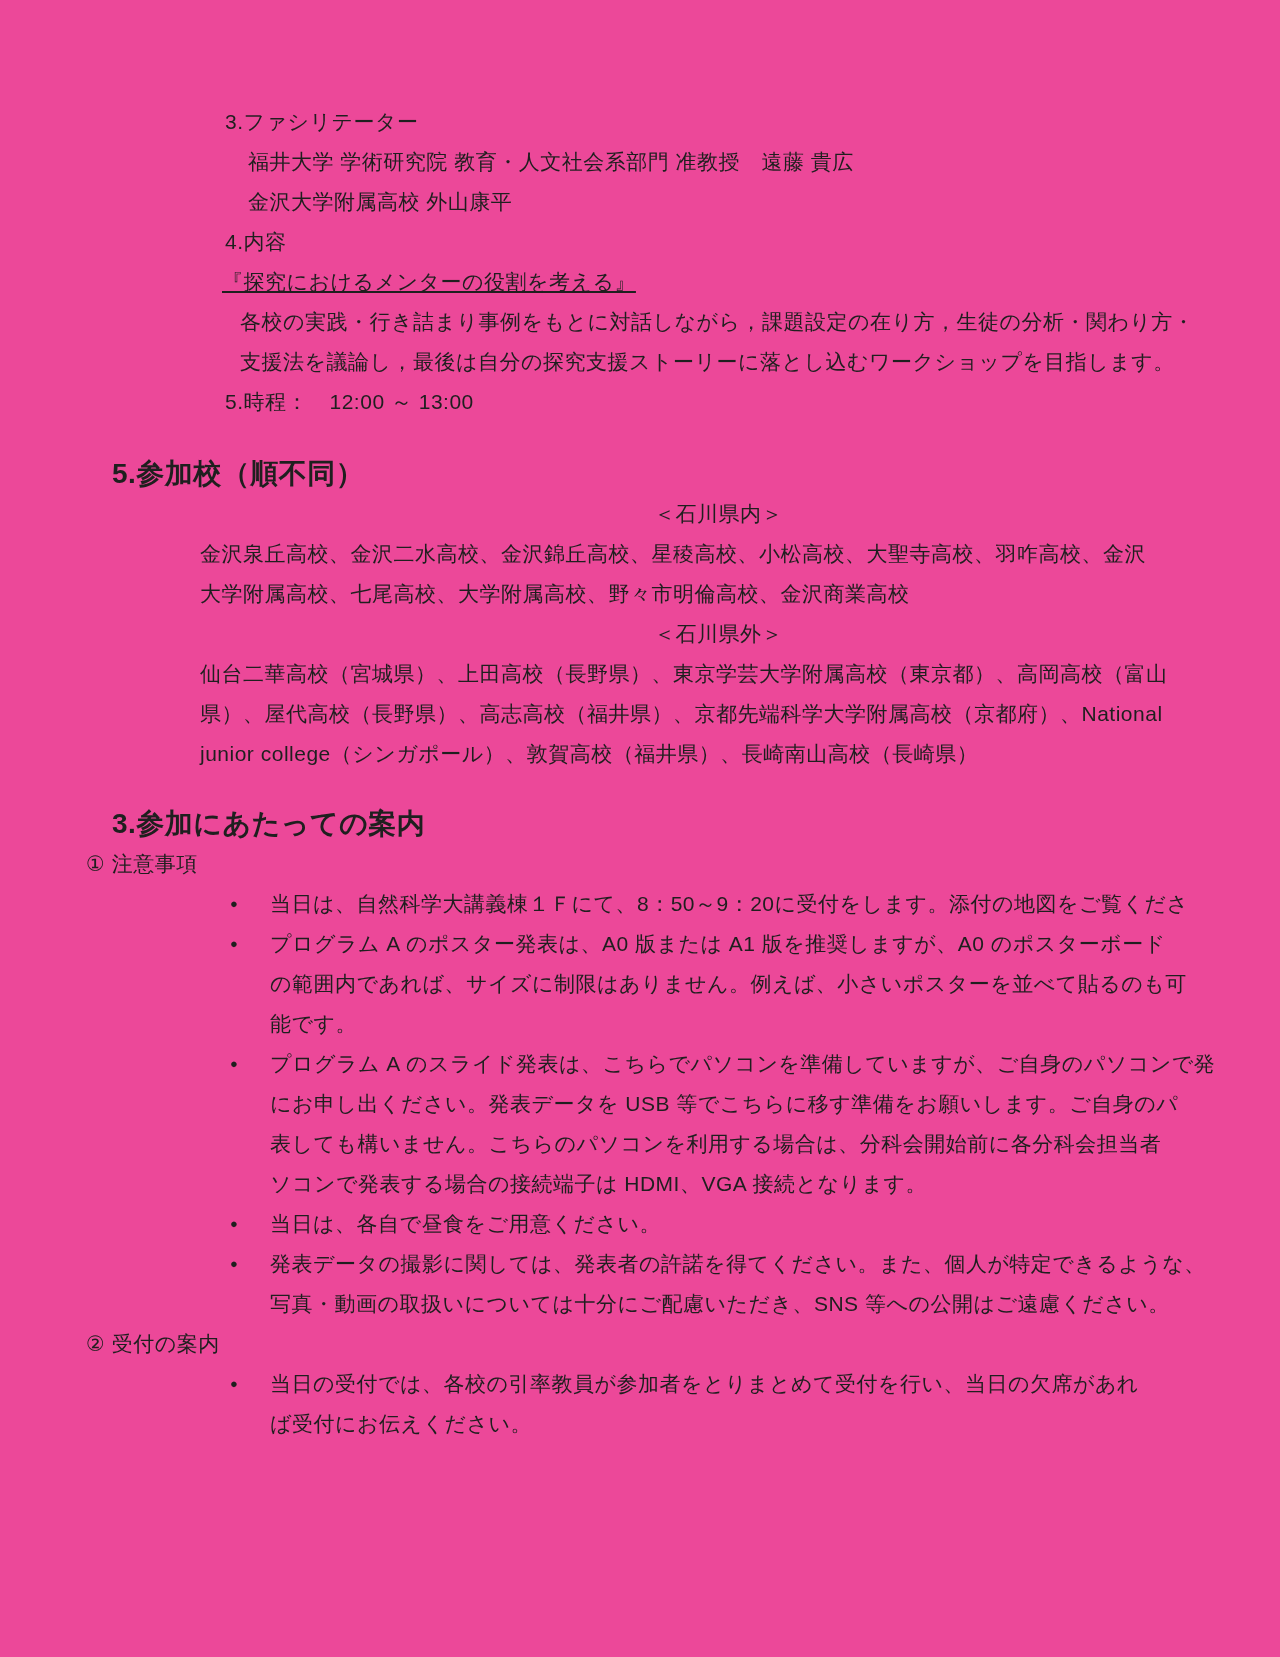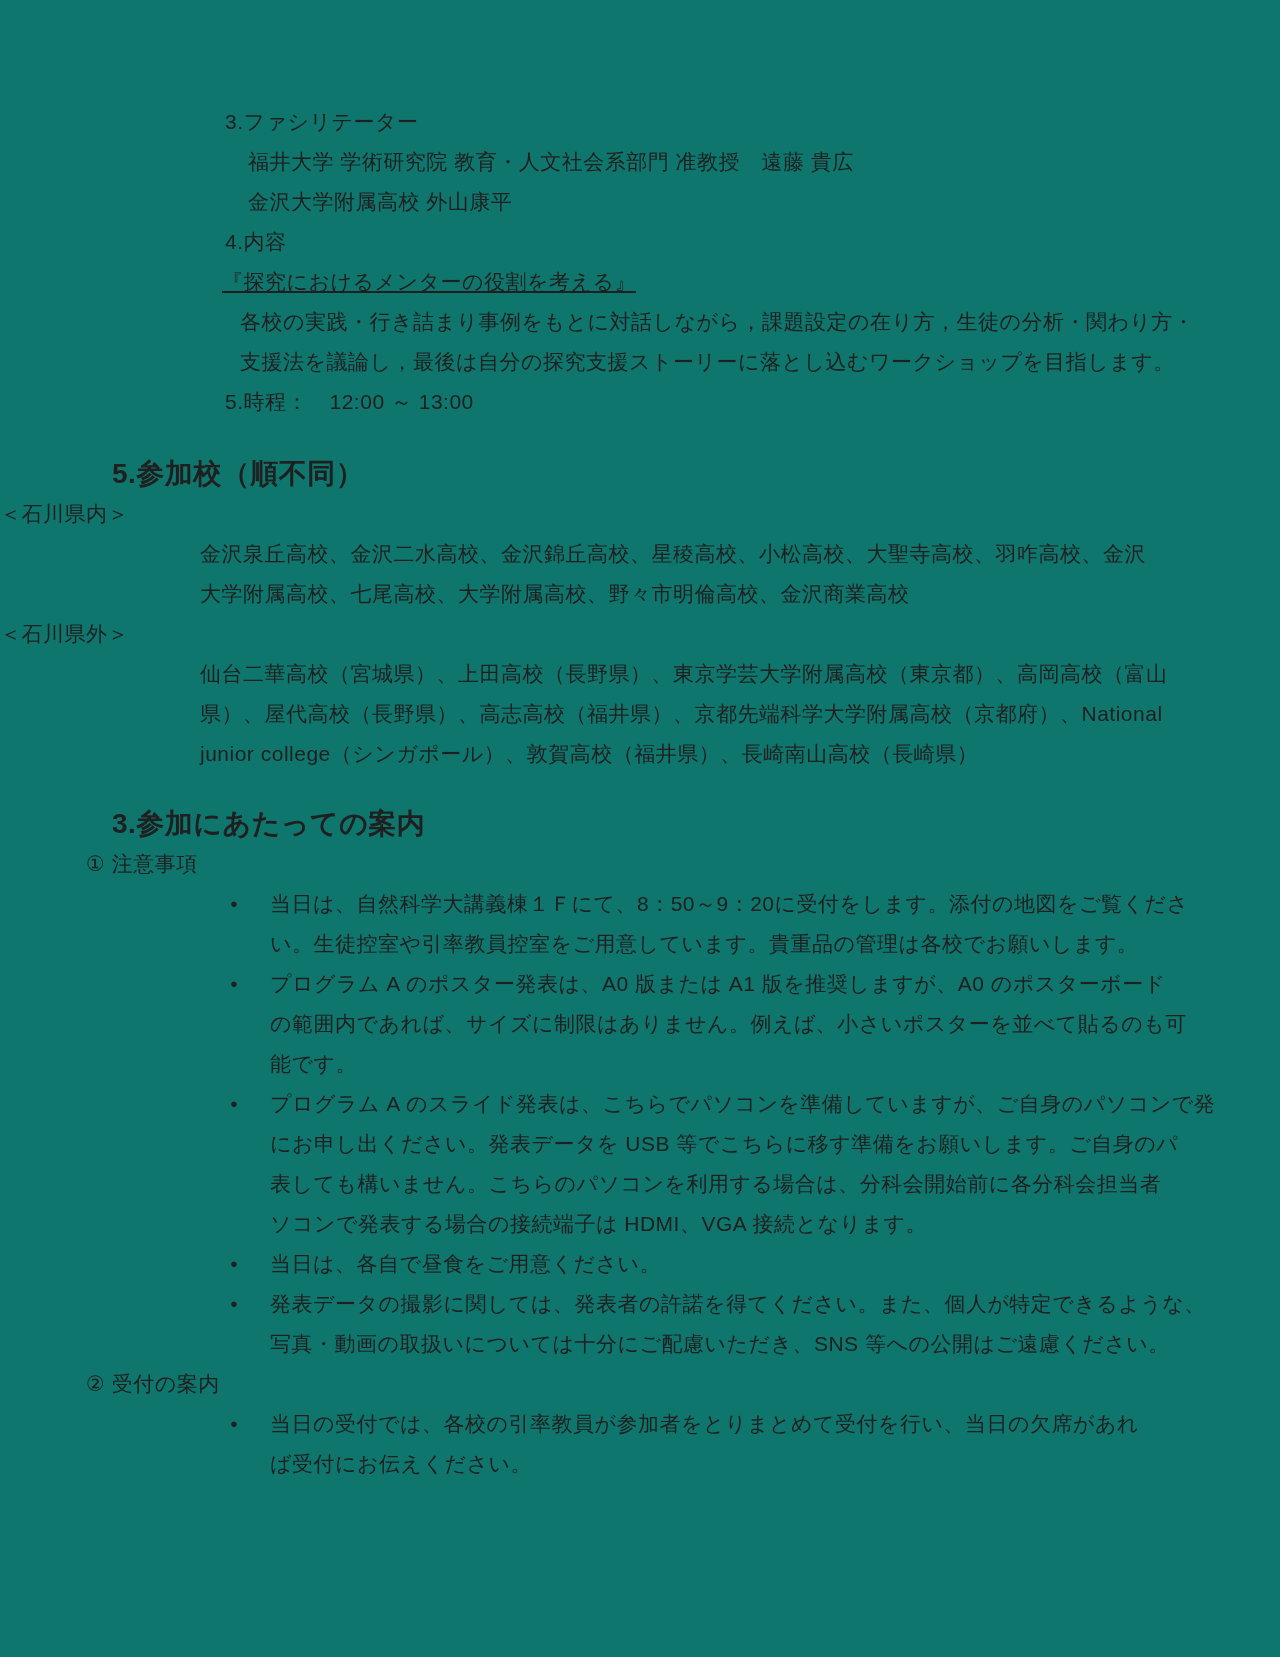--- a/index.html
+++ b/index.html
@@ -1,37 +1,37 @@
 <!DOCTYPE html>
 <html><head>
 <meta charset="utf-8">
 <style>
   html,body{margin:0;padding:0;background:#ffffff;}
   .page{
     position:relative;
     width:1280px;height:1657px;
     box-sizing:border-box;
     padding-top:102px;
-    background:#0f766e;
+    background:#ec4899;
     color:#1f1f1f;
     font-family:"Liberation Sans","DejaVu Sans",sans-serif;
     font-size:21px;
     line-height:40px;
     letter-spacing:0.5px;
     overflow:hidden;
   }
   .page div{white-space:nowrap;}
   .l-num{margin-left:225px;}
   .l-fac{margin-left:248px;}
   .l-title{margin-left:222px;text-decoration:underline;}
   .l-body{margin-left:240px;}
   .heading{margin-left:112px;font-weight:bold;font-size:28px;}
   .h5{margin-top:32px;}
   .h6{margin-top:30px;}
-  .group-label{}
+  .group-label{margin-left:157px;text-align:center;}
   .school-line{margin-left:200px;}
   .sub-label{margin-left:86px;}
   .bullet{display:flex;margin-left:230px;}
   .bullet .marker{flex:0 0 40px;width:40px;font-size:13px;}
   .bullet .blines{flex:0 0 auto;}
 </style>
 </head>
 <body>
 
 <div class="page">
@@ -59,21 +59,20 @@
   <div class="school-line">junior college（シンガポール）、敦賀高校（福井県）、長崎南山高校（長崎県）</div>
 
   <div class="heading h6">3.参加にあたっての案内</div>
 
   <div class="sub-label">① 注意事項</div>
 
   <div class="bullet">
     <div class="marker">●</div>
     <div class="blines">
       <div>当日は、自然科学大講義棟１Ｆにて、8：50～9：20に受付をします。添付の地図をご覧くださ</div>
-      <div>い。生徒控室や引率教員控室をご用意しています。貴重品の管理は各校でお願いします。</div>
     </div>
   </div>
 
   <div class="bullet">
     <div class="marker">●</div>
     <div class="blines">
       <div>プログラム A のポスター発表は、A0 版または A1 版を推奨しますが、A0 のポスターボード</div>
       <div>の範囲内であれば、サイズに制限はありません。例えば、小さいポスターを並べて貼るのも可</div>
       <div>能です。</div>
     </div>

